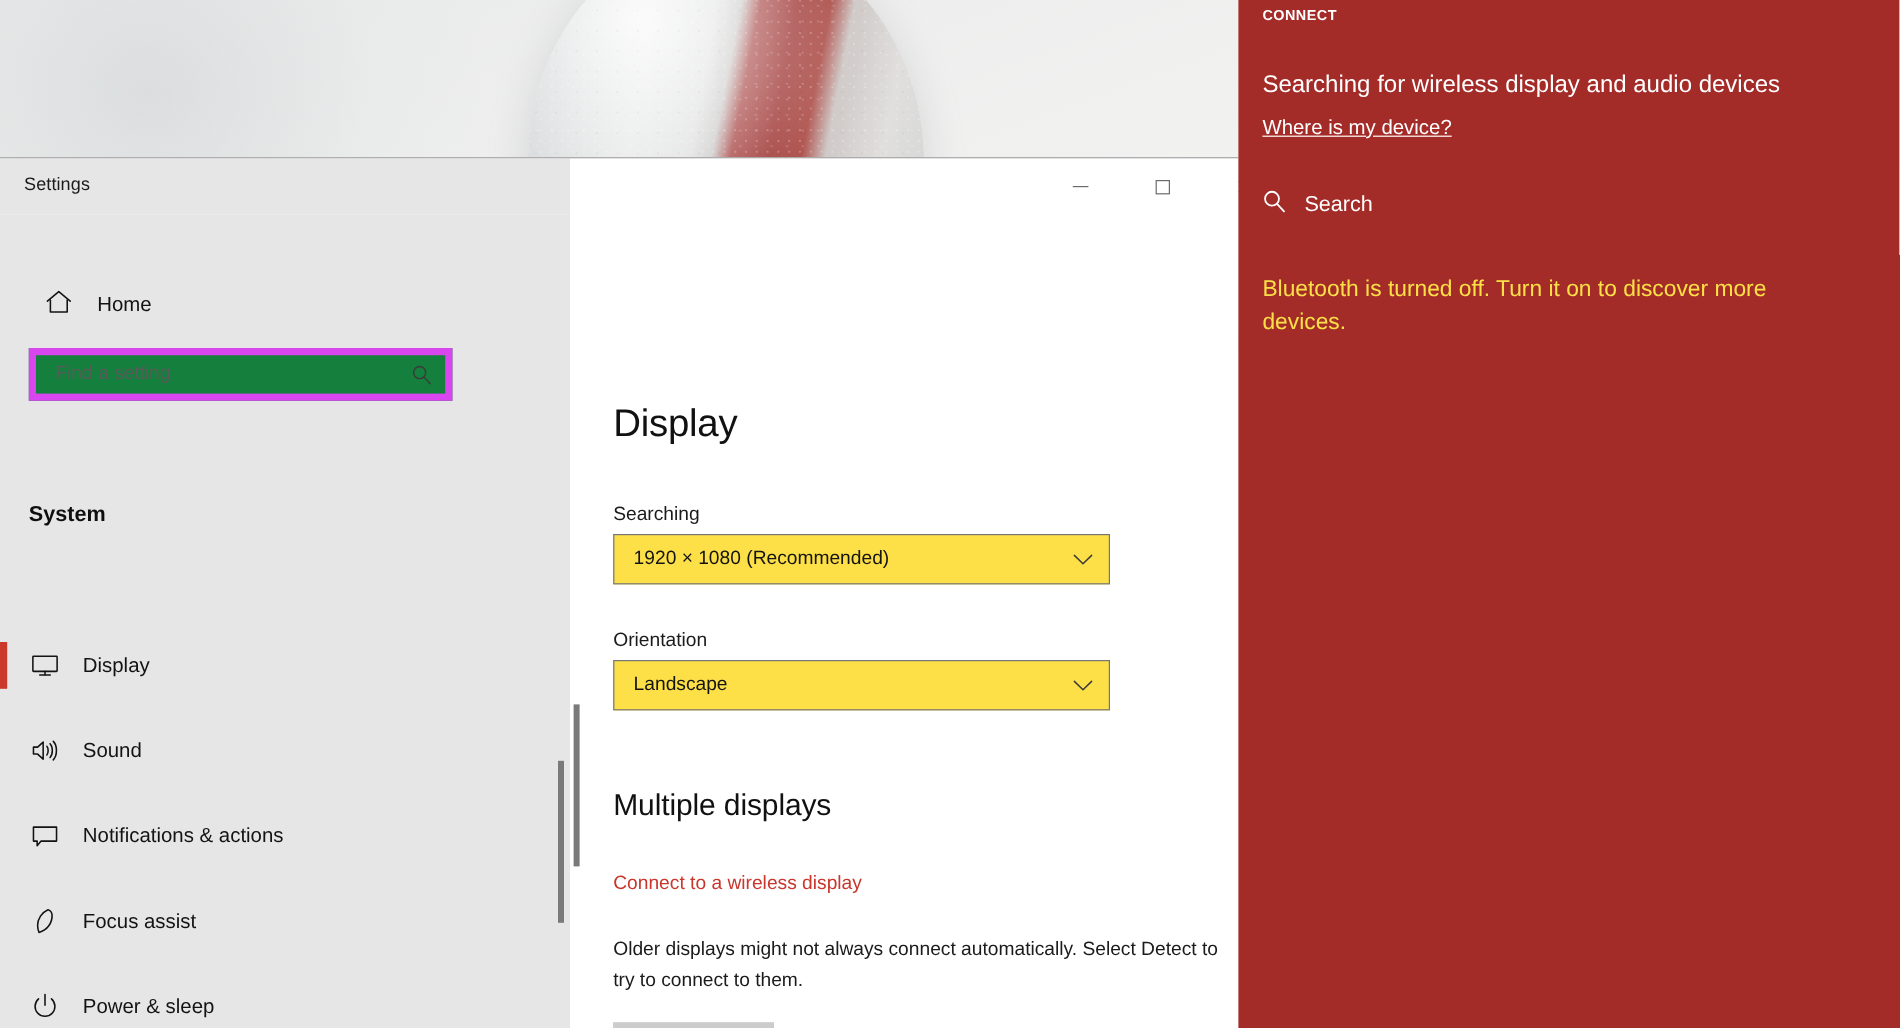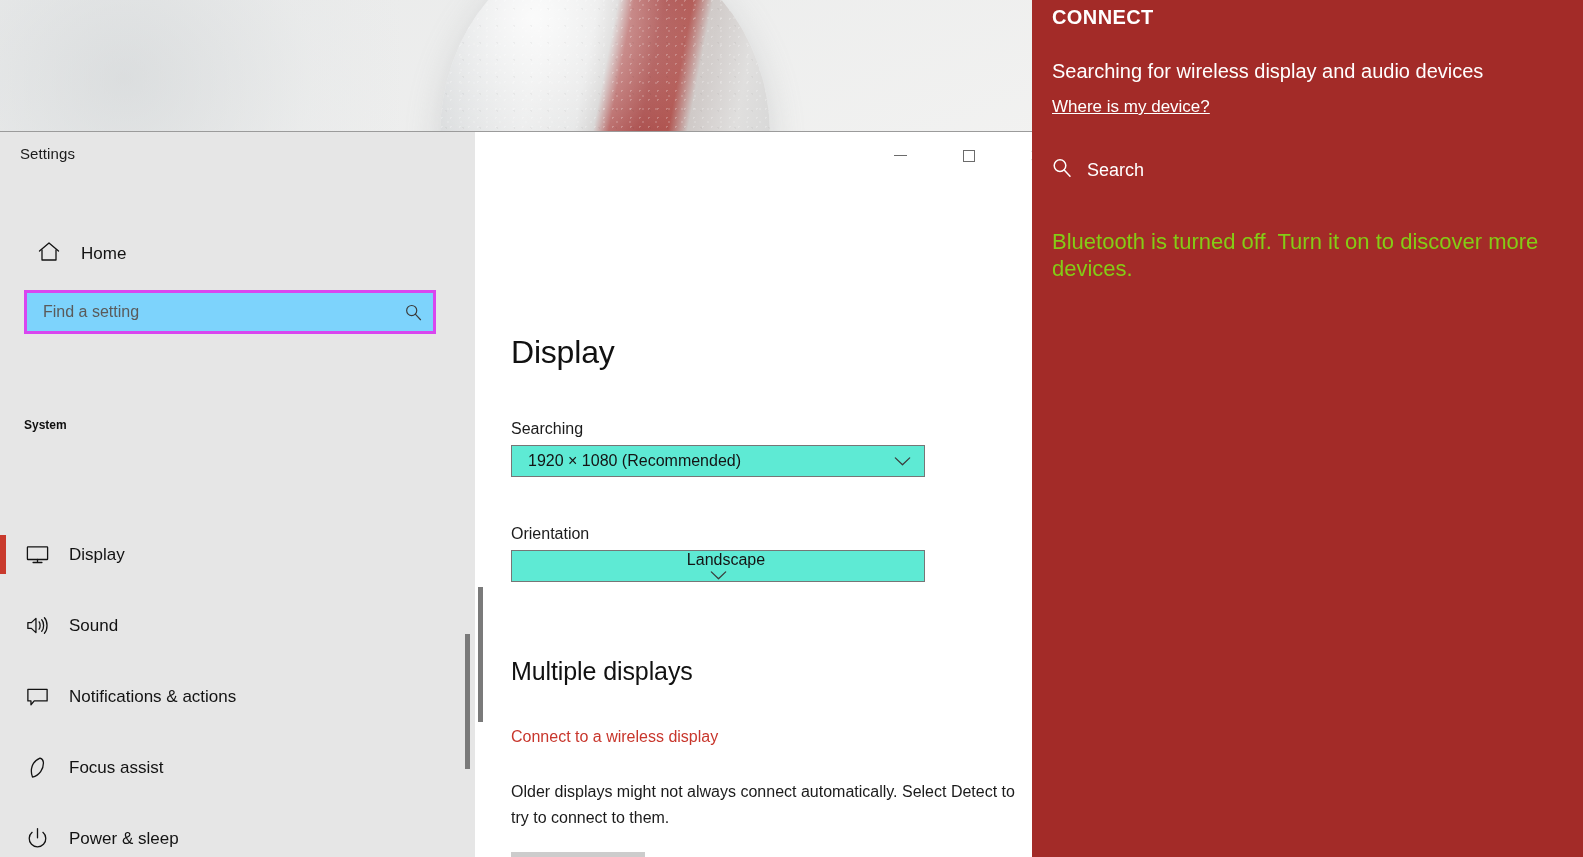--- a/index.html
+++ b/index.html
@@ -163,24 +163,24 @@
   #nav-home .nav-label {
     margin-left: 17px;
     font-size: 17px;
     color: #131313;
   }
 
   
   #search-box {
     position: absolute;
     left: 24px; top: 289px - 178px;
-    width: 412px; height: 44px;
+    width: 353px; height: 44px;
     box-sizing: border-box;
-    border: 3px solid #d946ef;
-    background: #7dd3fc;
+    border: 6px solid #d946ef;
+    background: #15803d;
     display: flex;
     align-items: center;
   }
   #search-input {
     border: none;
     outline: none;
     background: transparent;
     font-family: "Liberation Sans", sans-serif;
     font-size: 16px;
     color: #1b1b1b;
@@ -192,21 +192,21 @@
   #search-icon-wrap {
     width: 40px;
     display: flex;
     align-items: center;
     justify-content: center;
   }
 
   #section-heading {
     position: absolute;
     left: 24px; top: 239px;
-    font-size: 12px;
+    font-size: 18px;
     font-weight: bold;
     color: #0f0f0f;
   }
 
   
   #nav-list {
     position: absolute;
     left: 0; top: 340px;
     width: 451px;
   }
@@ -280,45 +280,45 @@
   }
   .field-label {
     position: absolute;
     left: 36px;
     font-size: 16px;
     color: #1b1b1b;
   }
   .combo {
     position: absolute;
     left: 36px;
-    width: 414px; height: 32px;
+    width: 414px; height: 42px;
     box-sizing: border-box;
     border: 1px solid #767676;
-    background: #5eead4;
+    background: #fde047;
     display: flex;
     align-items: center;
     cursor: default;
   }
   .combo .combo-value {
     margin-left: 16px;
     font-size: 16px;
     color: #141414;
     flex: 1;
     white-space: nowrap;
   }
   .combo .combo-chevron {
     width: 44px;
     display: flex;
     align-items: center;
     justify-content: center;
   }
   #label-resolution { top: 241px; }
   #combo-resolution { top: 266px; }
   #label-orientation { top: 346px; }
-  #combo-orientation { top: 371px; flex-direction: column; }
+  #combo-orientation { top: 371px; }
 
   #section-multiple {
     position: absolute;
     left: 36px; top: 478px;
     font-size: 25px;
     color: #111111;
     letter-spacing: -0.1px;
   }
   .link-red {
     position: absolute;
@@ -355,21 +355,21 @@
   #connect-panel {
     position: absolute;
     left: 1032px; top: 0;
     width: 551px; height: 857px;
     background: #a32b28;
     overflow: hidden;
   }
   #connect-title {
     position: absolute;
     left: 20px; top: 6px;
-    font-size: 20px;
+    font-size: 12px;
     font-weight: bold;
     color: #ffffff;
     letter-spacing: 0.4px;
   }
   #connect-status {
     position: absolute;
     left: 20px; top: 60px;
     font-size: 20px;
     color: #ffffff;
     white-space: nowrap;
@@ -392,23 +392,23 @@
   }
   #connect-search .search-label {
     margin-left: 14px;
     font-size: 18px;
     color: #ffffff;
   }
   #connect-bluetooth {
     position: absolute;
     left: 20px; top: 228px;
     width: 490px;
-    font-size: 22px;
+    font-size: 19px;
     line-height: 27px;
-    color: #84cc16;
+    color: #fde047;
   }
 </style>
 </head>
 <body>
 
 <div id="desktop">
   <div id="wallpaper-haze"></div>
   <div id="wallpaper-stone">
     <div id="wallpaper-stone-speckle"></div>
   </div>

